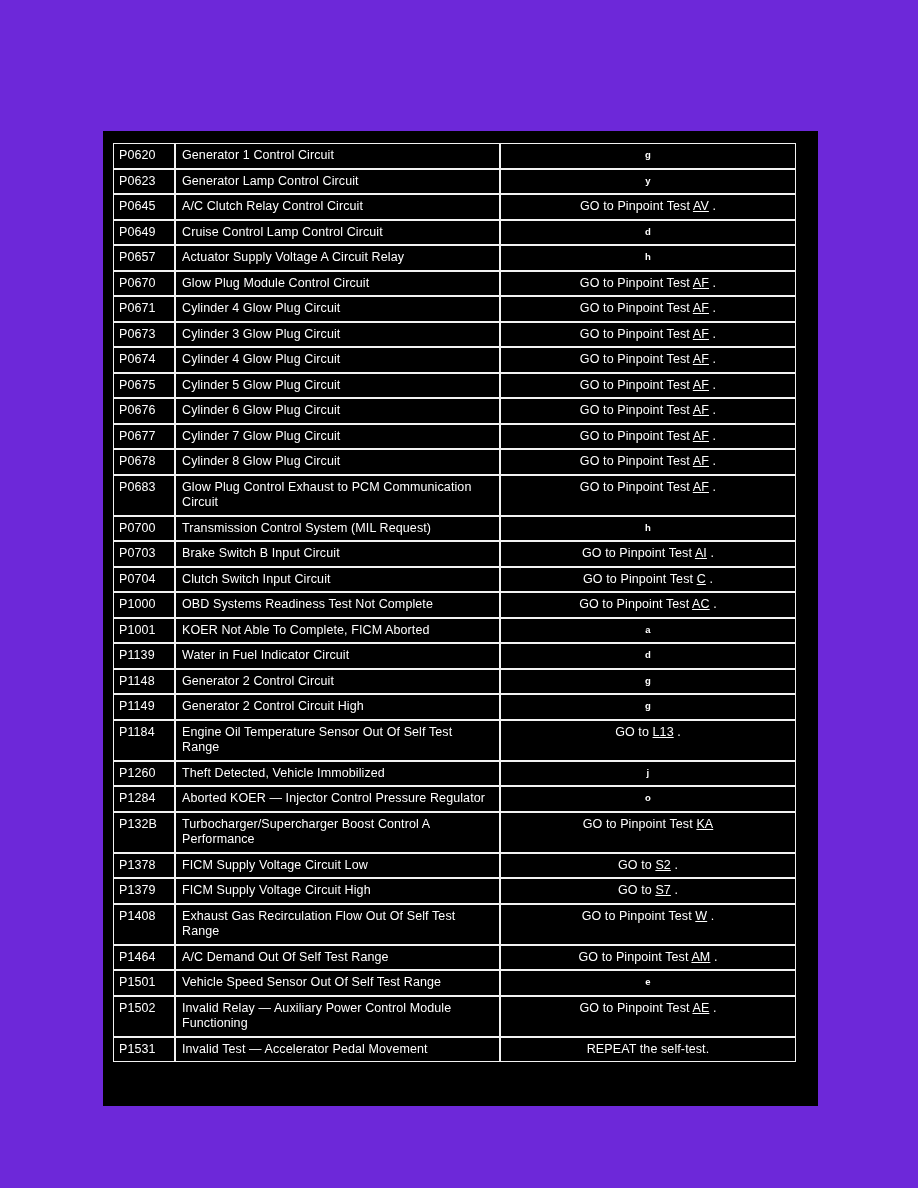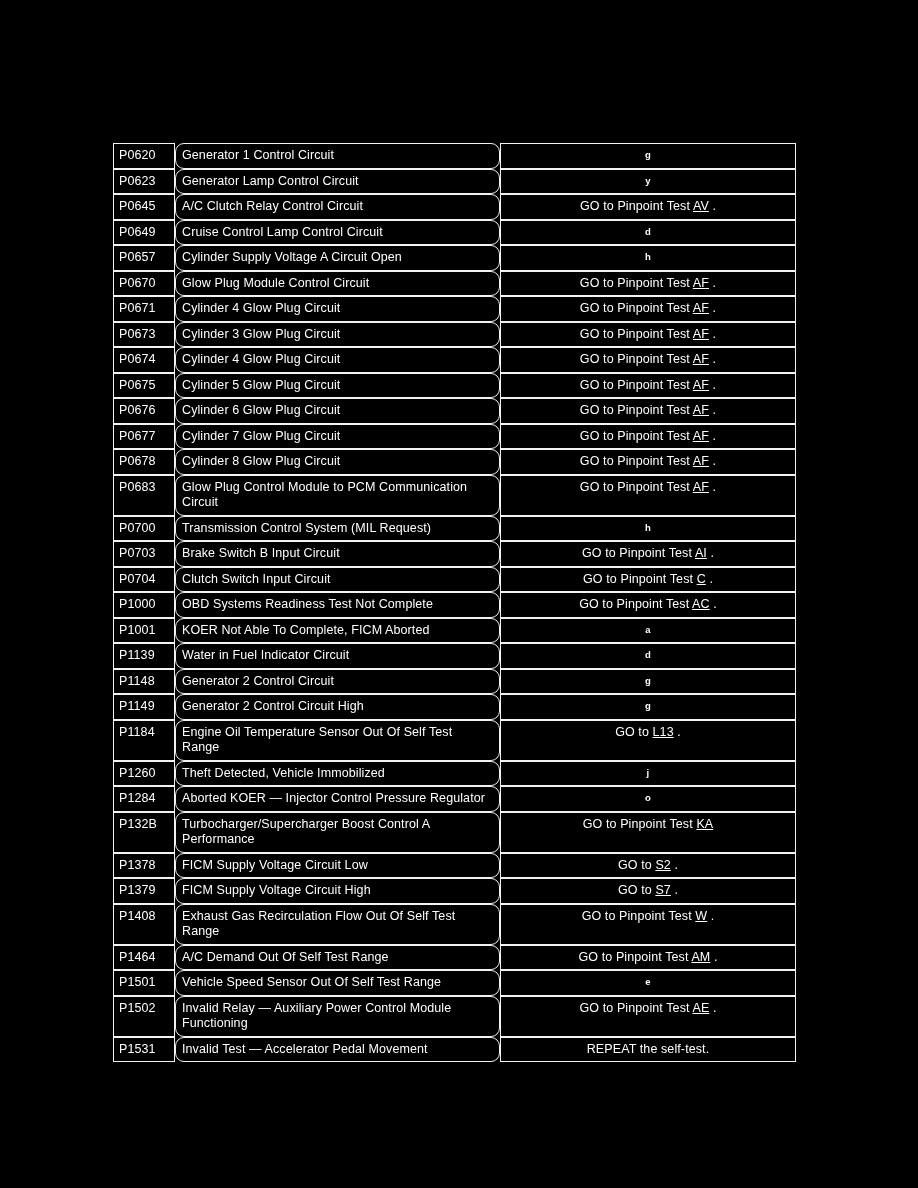--- a/index.html
+++ b/index.html
@@ -11,21 +11,21 @@
   body {
     width: 918px;
     height: 1188px;
     font-family: "Liberation Sans", sans-serif;
     -webkit-font-smoothing: antialiased;
   }
   #page {
     position: relative;
     width: 918px;
     height: 1188px;
-    background: #000000;
+    background: #6d28d9;
     overflow: hidden;
   }
   
   #backdrop {
     position: absolute;
     left: 103px;
     top: 131px;
     width: 715px;
     height: 975px;
     background: #000000;
@@ -57,21 +57,20 @@
     letter-spacing: 0.1px;
   }
   td.code {
     padding: 4px 4px 4px 5px;
     text-align: left;
     white-space: nowrap;
   }
   td.desc {
     padding: 4px 6px 4px 6px;
     text-align: left;
-    border-radius: 9px;
   }
   td.act {
     padding: 4px 6px 4px 6px;
     text-align: center;
   }
   td.act.letter {
     font-size: 9.5px;
     font-weight: bold;
     line-height: 14px;
     letter-spacing: 0.2px;
@@ -109,21 +108,21 @@
             <td class="desc">A/C Clutch Relay Control Circuit</td>
             <td class="act"><span class="act-body">GO to Pinpoint Test </span><span class="u">AV</span><span class="act-body"> .</span></td>
           </tr>
           <tr>
             <td class="code">P0649</td>
             <td class="desc">Cruise Control Lamp Control Circuit</td>
             <td class="act letter"><span class="act-body">d</span></td>
           </tr>
           <tr>
             <td class="code">P0657</td>
-            <td class="desc">Cylinder Supply Voltage A Circuit Open</td>
+            <td class="desc">Actuator Supply Voltage A Circuit Relay</td>
             <td class="act letter"><span class="act-body">h</span></td>
           </tr>
           <tr>
             <td class="code">P0670</td>
             <td class="desc">Glow Plug Module Control Circuit</td>
             <td class="act"><span class="act-body">GO to Pinpoint Test </span><span class="u">AF</span><span class="act-body"> .</span></td>
           </tr>
           <tr>
             <td class="code">P0671</td>
             <td class="desc">Cylinder 4 Glow Plug Circuit</td>
@@ -154,21 +153,21 @@
             <td class="desc">Cylinder 7 Glow Plug Circuit</td>
             <td class="act"><span class="act-body">GO to Pinpoint Test </span><span class="u">AF</span><span class="act-body"> .</span></td>
           </tr>
           <tr>
             <td class="code">P0678</td>
             <td class="desc">Cylinder 8 Glow Plug Circuit</td>
             <td class="act"><span class="act-body">GO to Pinpoint Test </span><span class="u">AF</span><span class="act-body"> .</span></td>
           </tr>
           <tr>
             <td class="code">P0683</td>
-            <td class="desc">Glow Plug Control Module to PCM Communication Circuit</td>
+            <td class="desc">Glow Plug Control Exhaust to PCM Communication Circuit</td>
             <td class="act"><span class="act-body">GO to Pinpoint Test </span><span class="u">AF</span><span class="act-body"> .</span></td>
           </tr>
           <tr>
             <td class="code">P0700</td>
             <td class="desc">Transmission Control System (MIL Request)</td>
             <td class="act letter"><span class="act-body">h</span></td>
           </tr>
           <tr>
             <td class="code">P0703</td>
             <td class="desc">Brake Switch B Input Circuit</td>

